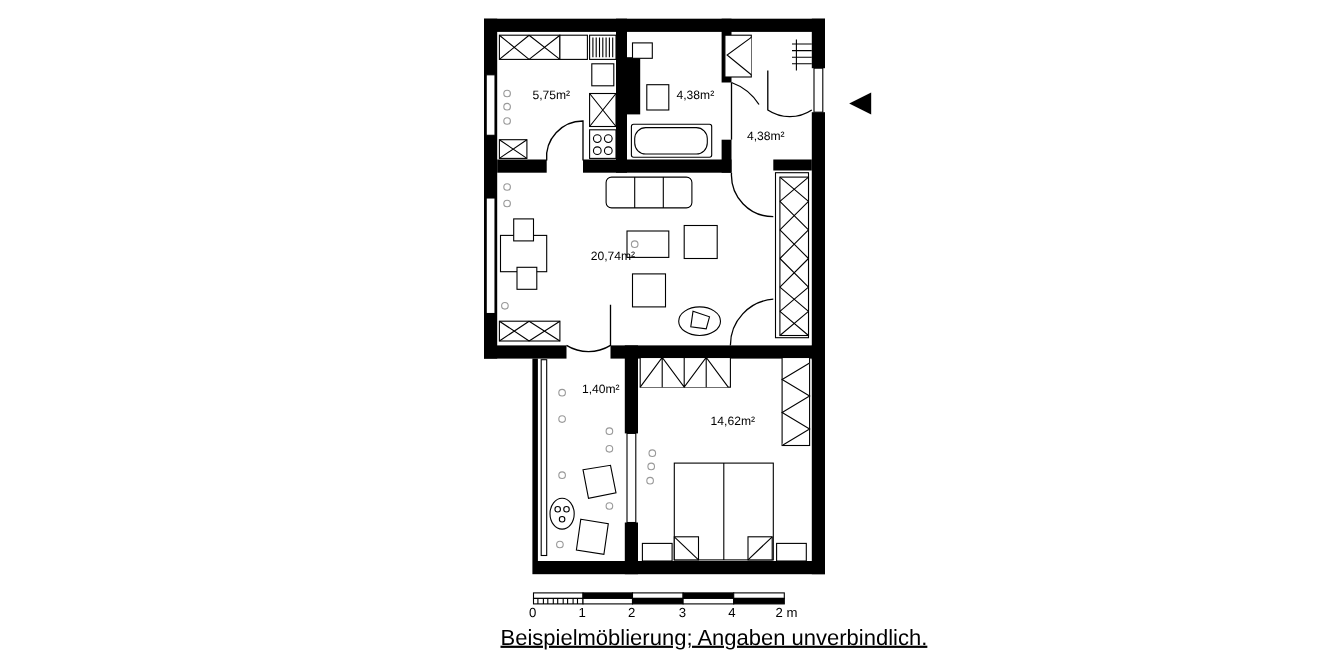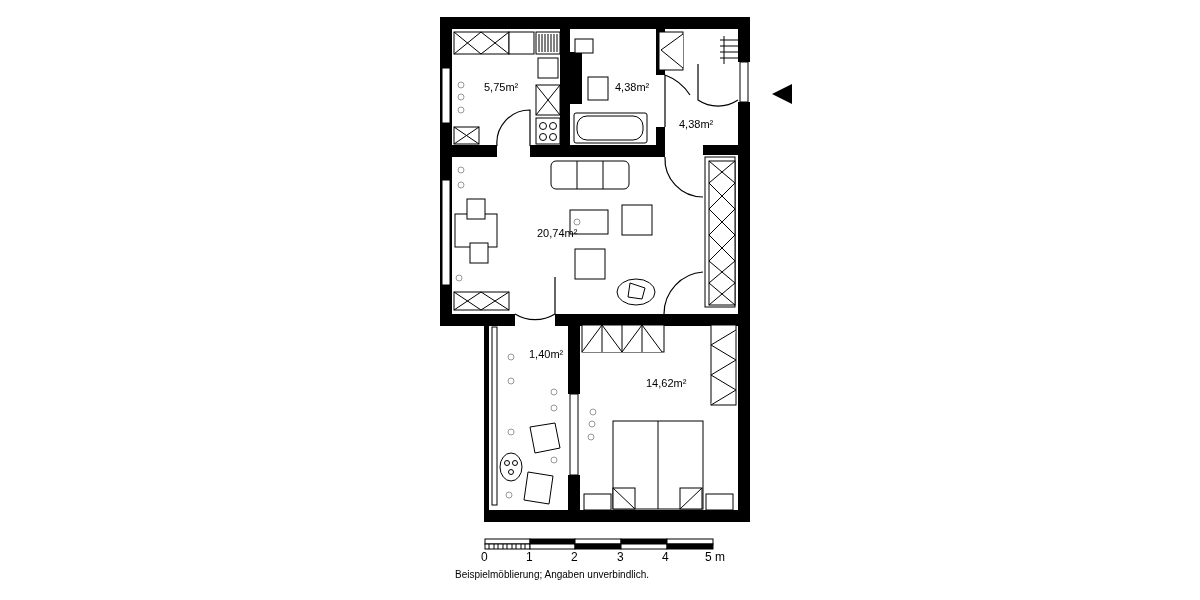--- a/index.html
+++ b/index.html
@@ -1,21 +1,21 @@
 <!DOCTYPE html>
 <html><head>
 <meta charset="utf-8">
 <style>
   html, body { margin:0; padding:0; background:#ffffff; }
   body { width:1200px; height:600px; position:relative; overflow:hidden;
          font-family:"Liberation Sans", sans-serif; color:#000; }
   #plan { position:absolute; left:0; top:0; }
   .room-label { position:absolute; font-size:11px; white-space:nowrap; }
   .scale-tick { position:absolute; font-size:12px; top:550px; }
-  .caption { position:absolute; left:455px; top:569px; font-size:10px; white-space:nowrap; }
+  .caption { position:absolute; left:455px; top:569px; font-size:20px; white-space:nowrap;text-decoration:underline; }
   .arrow { position:absolute; left:772px; top:84px; width:0; height:0;
            border-top:10px solid transparent; border-bottom:10px solid transparent;
            border-right:20px solid #000; }
 </style>
 </head>
 <body>
 
 <svg id="plan" width="1200" height="600" viewBox="0 0 1200 600" xmlns="http://www.w3.org/2000/svg">
   <g fill="#000">
 
@@ -166,15 +166,15 @@
 <div class="room-label" style="left:529px;top:348px;">1,40m²</div>
 <div class="room-label" style="left:646px;top:377px;">14,62m²</div>
 
 <div class="arrow"></div>
 
 <div class="scale-tick" style="left:481px;">0</div>
 <div class="scale-tick" style="left:526px;">1</div>
 <div class="scale-tick" style="left:571px;">2</div>
 <div class="scale-tick" style="left:617px;">3</div>
 <div class="scale-tick" style="left:662px;">4</div>
-<div class="scale-tick" style="left:705px;">5 m</div>
+<div class="scale-tick" style="left:705px;">2 m</div>
 
 <div class="caption">Beispielmöblierung; Angaben unverbindlich.</div>
 
 </body></html>

